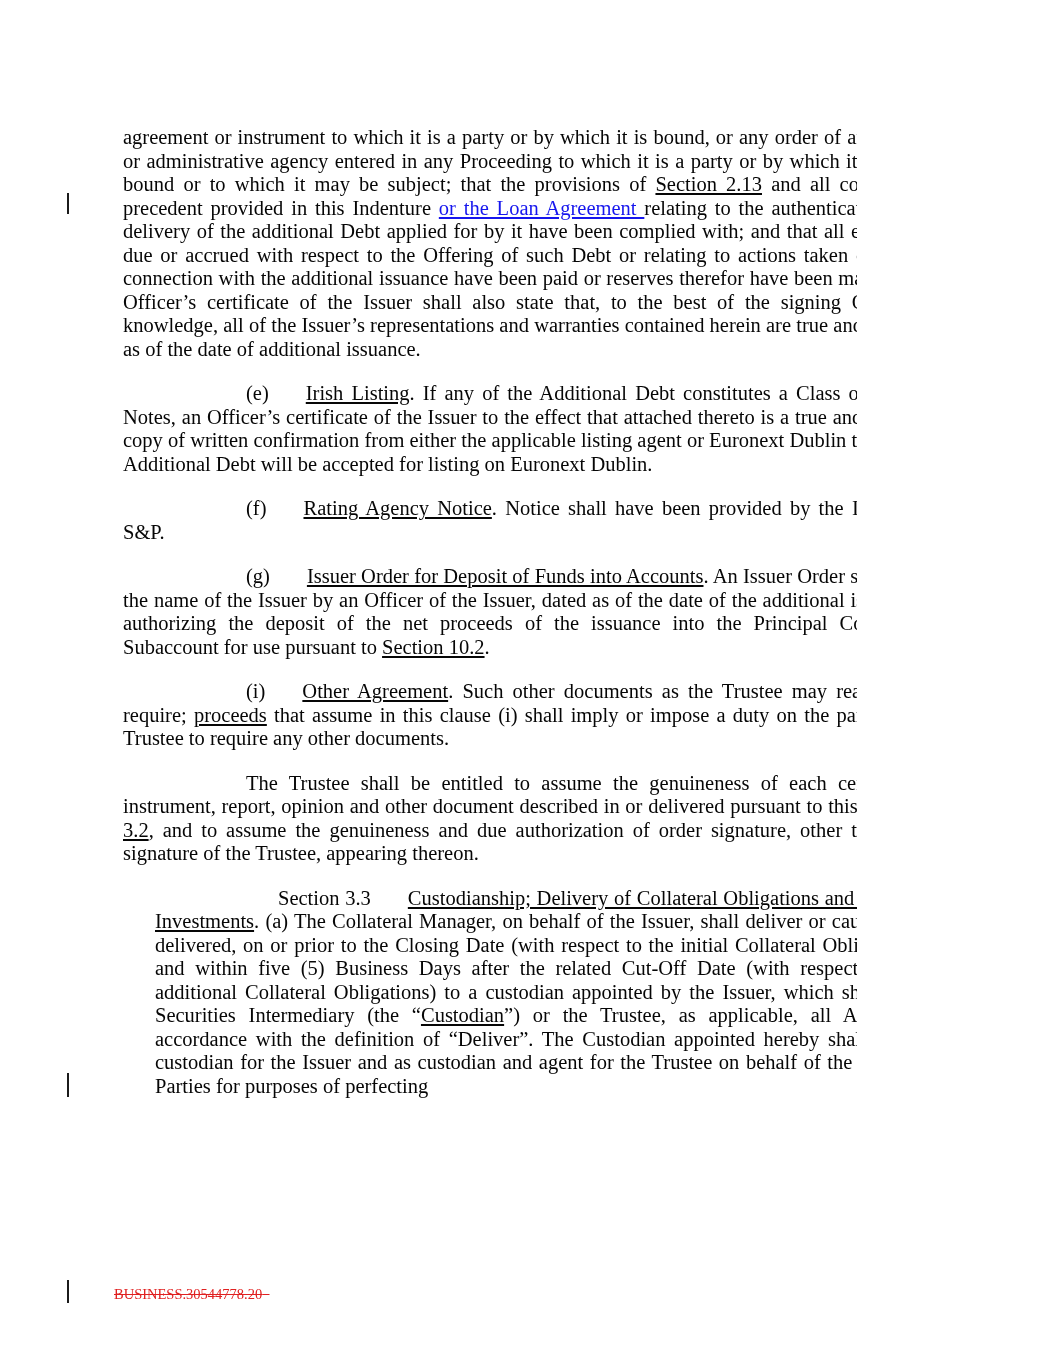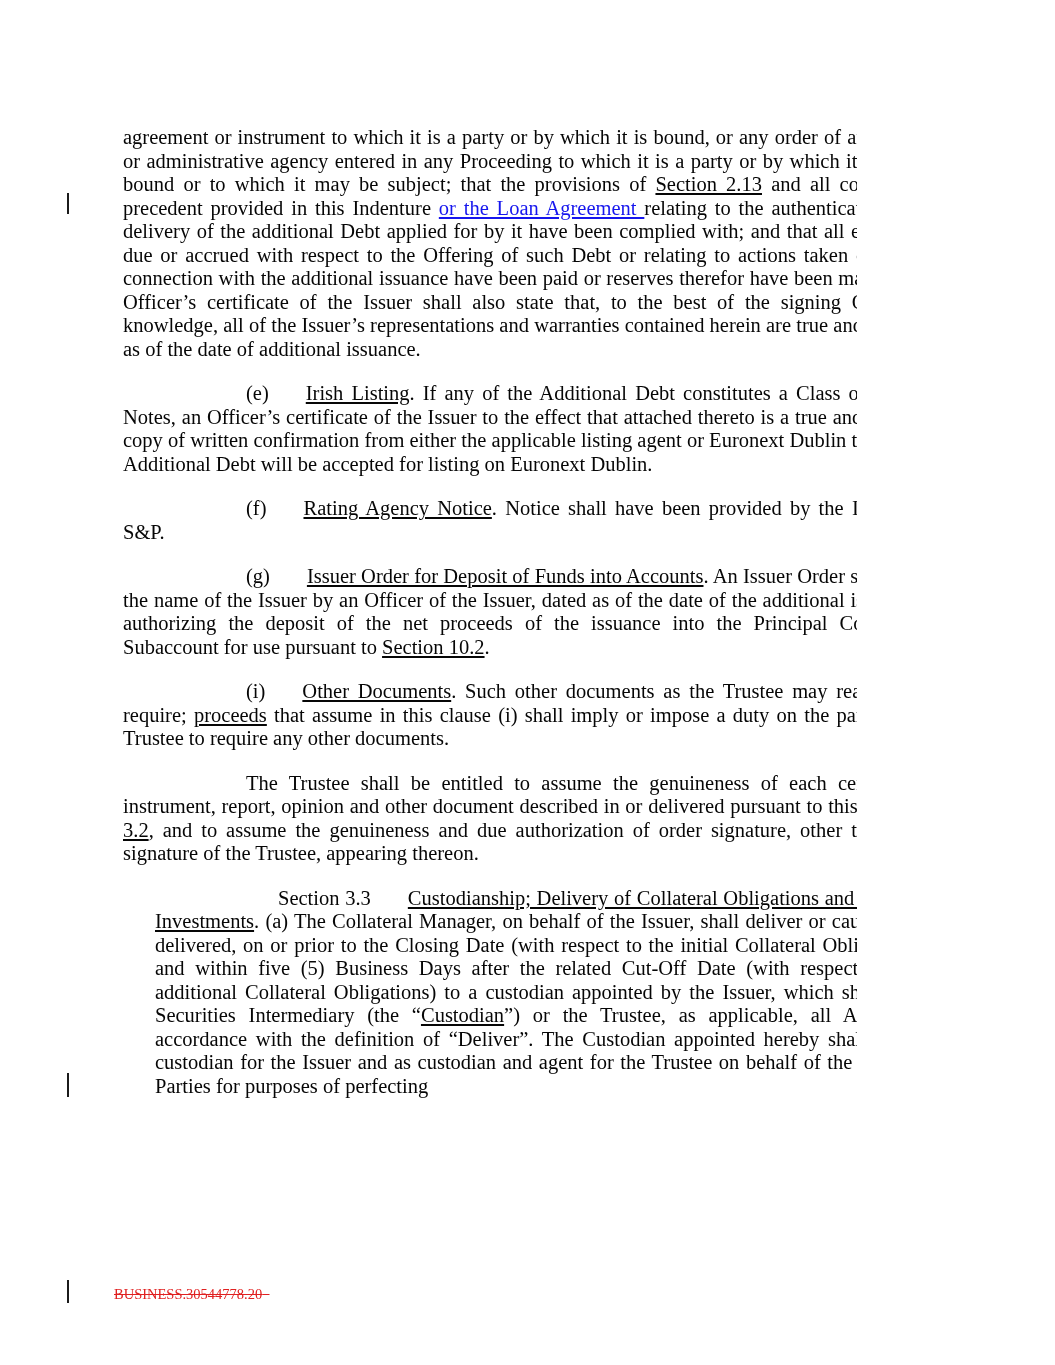--- a/index.html
+++ b/index.html
@@ -53,21 +53,21 @@
     <p class="para"><span>agreement or instrument to which it is a party or by which it is bound, or any order of any court or administrative agency entered in any Proceeding to which it is a party or by which it may be bound or to which it may be subject; that the provisions of </span><span class="u">Section 2.13</span><span> and all conditions precedent provided in this Indenture </span><span class="ins">or the Loan Agreement </span><span>relating to the authentication and delivery of the additional Debt applied for by it have been complied with; and that all expenses due or accrued with respect to the Offering of such Debt or relating to actions taken on or in connection with the additional issuance have been paid or reserves therefor have been made.  The Officer’s certificate of the Issuer shall also state that, to the best of the signing Officer’s knowledge, all of the Issuer’s representations and warranties contained herein are true and correct as of the date of additional issuance.</span></p>
 
 
     <p class="para ind"><span>(e)</span><span class="tab"></span><span class="u">Irish Listing</span><span>.  If any of the Additional Debt constitutes a Class of Listed Notes, an Officer’s certificate of the Issuer to the effect that attached thereto is a true and correct copy of written confirmation from either the applicable listing agent or Euronext Dublin that such Additional Debt will be accepted for listing on Euronext Dublin.</span></p>
 
     <p class="para ind"><span>(f)</span><span class="tab"></span><span class="u">Rating Agency Notice</span><span>.  Notice shall have been provided by the Issuer to S&amp;P.</span></p>
 
     <p class="para ind"><span>(g)</span><span class="tab"></span><span class="u">Issuer Order for Deposit of Funds into Accounts</span><span>.  An Issuer Order signed in the name of the Issuer by an Officer of the Issuer, dated as of the date of the additional issuance, authorizing the deposit of the net proceeds of the issuance into the Principal Collection Subaccount for use pursuant to </span><span class="u">Section 10.2</span><span>.</span></p>
 
 
-    <p class="para ind"><span>(i)</span><span class="tab"></span><span class="u">Other Documents</span><span>.  Such other documents as the Trustee may reasonably require; </span><span class="u">proceeds</span><span> that assume in this clause (i) shall imply or impose a duty on the part of the Trustee to require any other documents.</span></p>
+    <p class="para ind"><span>(i)</span><span class="tab"></span><span class="u">Other Agreement</span><span>.  Such other documents as the Trustee may reasonably require; </span><span class="u">proceeds</span><span> that assume in this clause (i) shall imply or impose a duty on the part of the Trustee to require any other documents.</span></p>
 
     <p class="para ind"><span>The Trustee shall be entitled to assume the genuineness of each certificate, instrument, report, opinion and other document described in or delivered pursuant to this </span><span class="u">Section 3.2</span><span>, and to assume the genuineness and due authorization of order signature, other than any signature of the Trustee, appearing thereon.</span></p>
 
     <p class="para ind last"><span>Section 3.3</span><span class="tab"></span><span class="u">Custodianship; Delivery of Collateral Obligations and Eligible Investments</span><span>.  (a) The Collateral Manager, on behalf of the Issuer, shall deliver or cause to be delivered, on or prior to the Closing Date (with respect to the initial Collateral Obligations) and within five (5) Business Days after the related Cut-Off Date (with respect to any additional Collateral Obligations) to a custodian appointed by the Issuer, which shall be a Securities Intermediary (the “</span><span class="u">Custodian</span><span>”) or the Trustee, as applicable, all Assets in accordance with the definition of “Deliver”.  The Custodian appointed hereby shall act as custodian for the Issuer and as custodian and agent for the Trustee on behalf of the Secured Parties for purposes of perfecting</span></p>
 
   </main>
 
   <div class="page-number">-118-</div>
   <div class="doc-id">BUSINESS.30544778.20</div>
 

